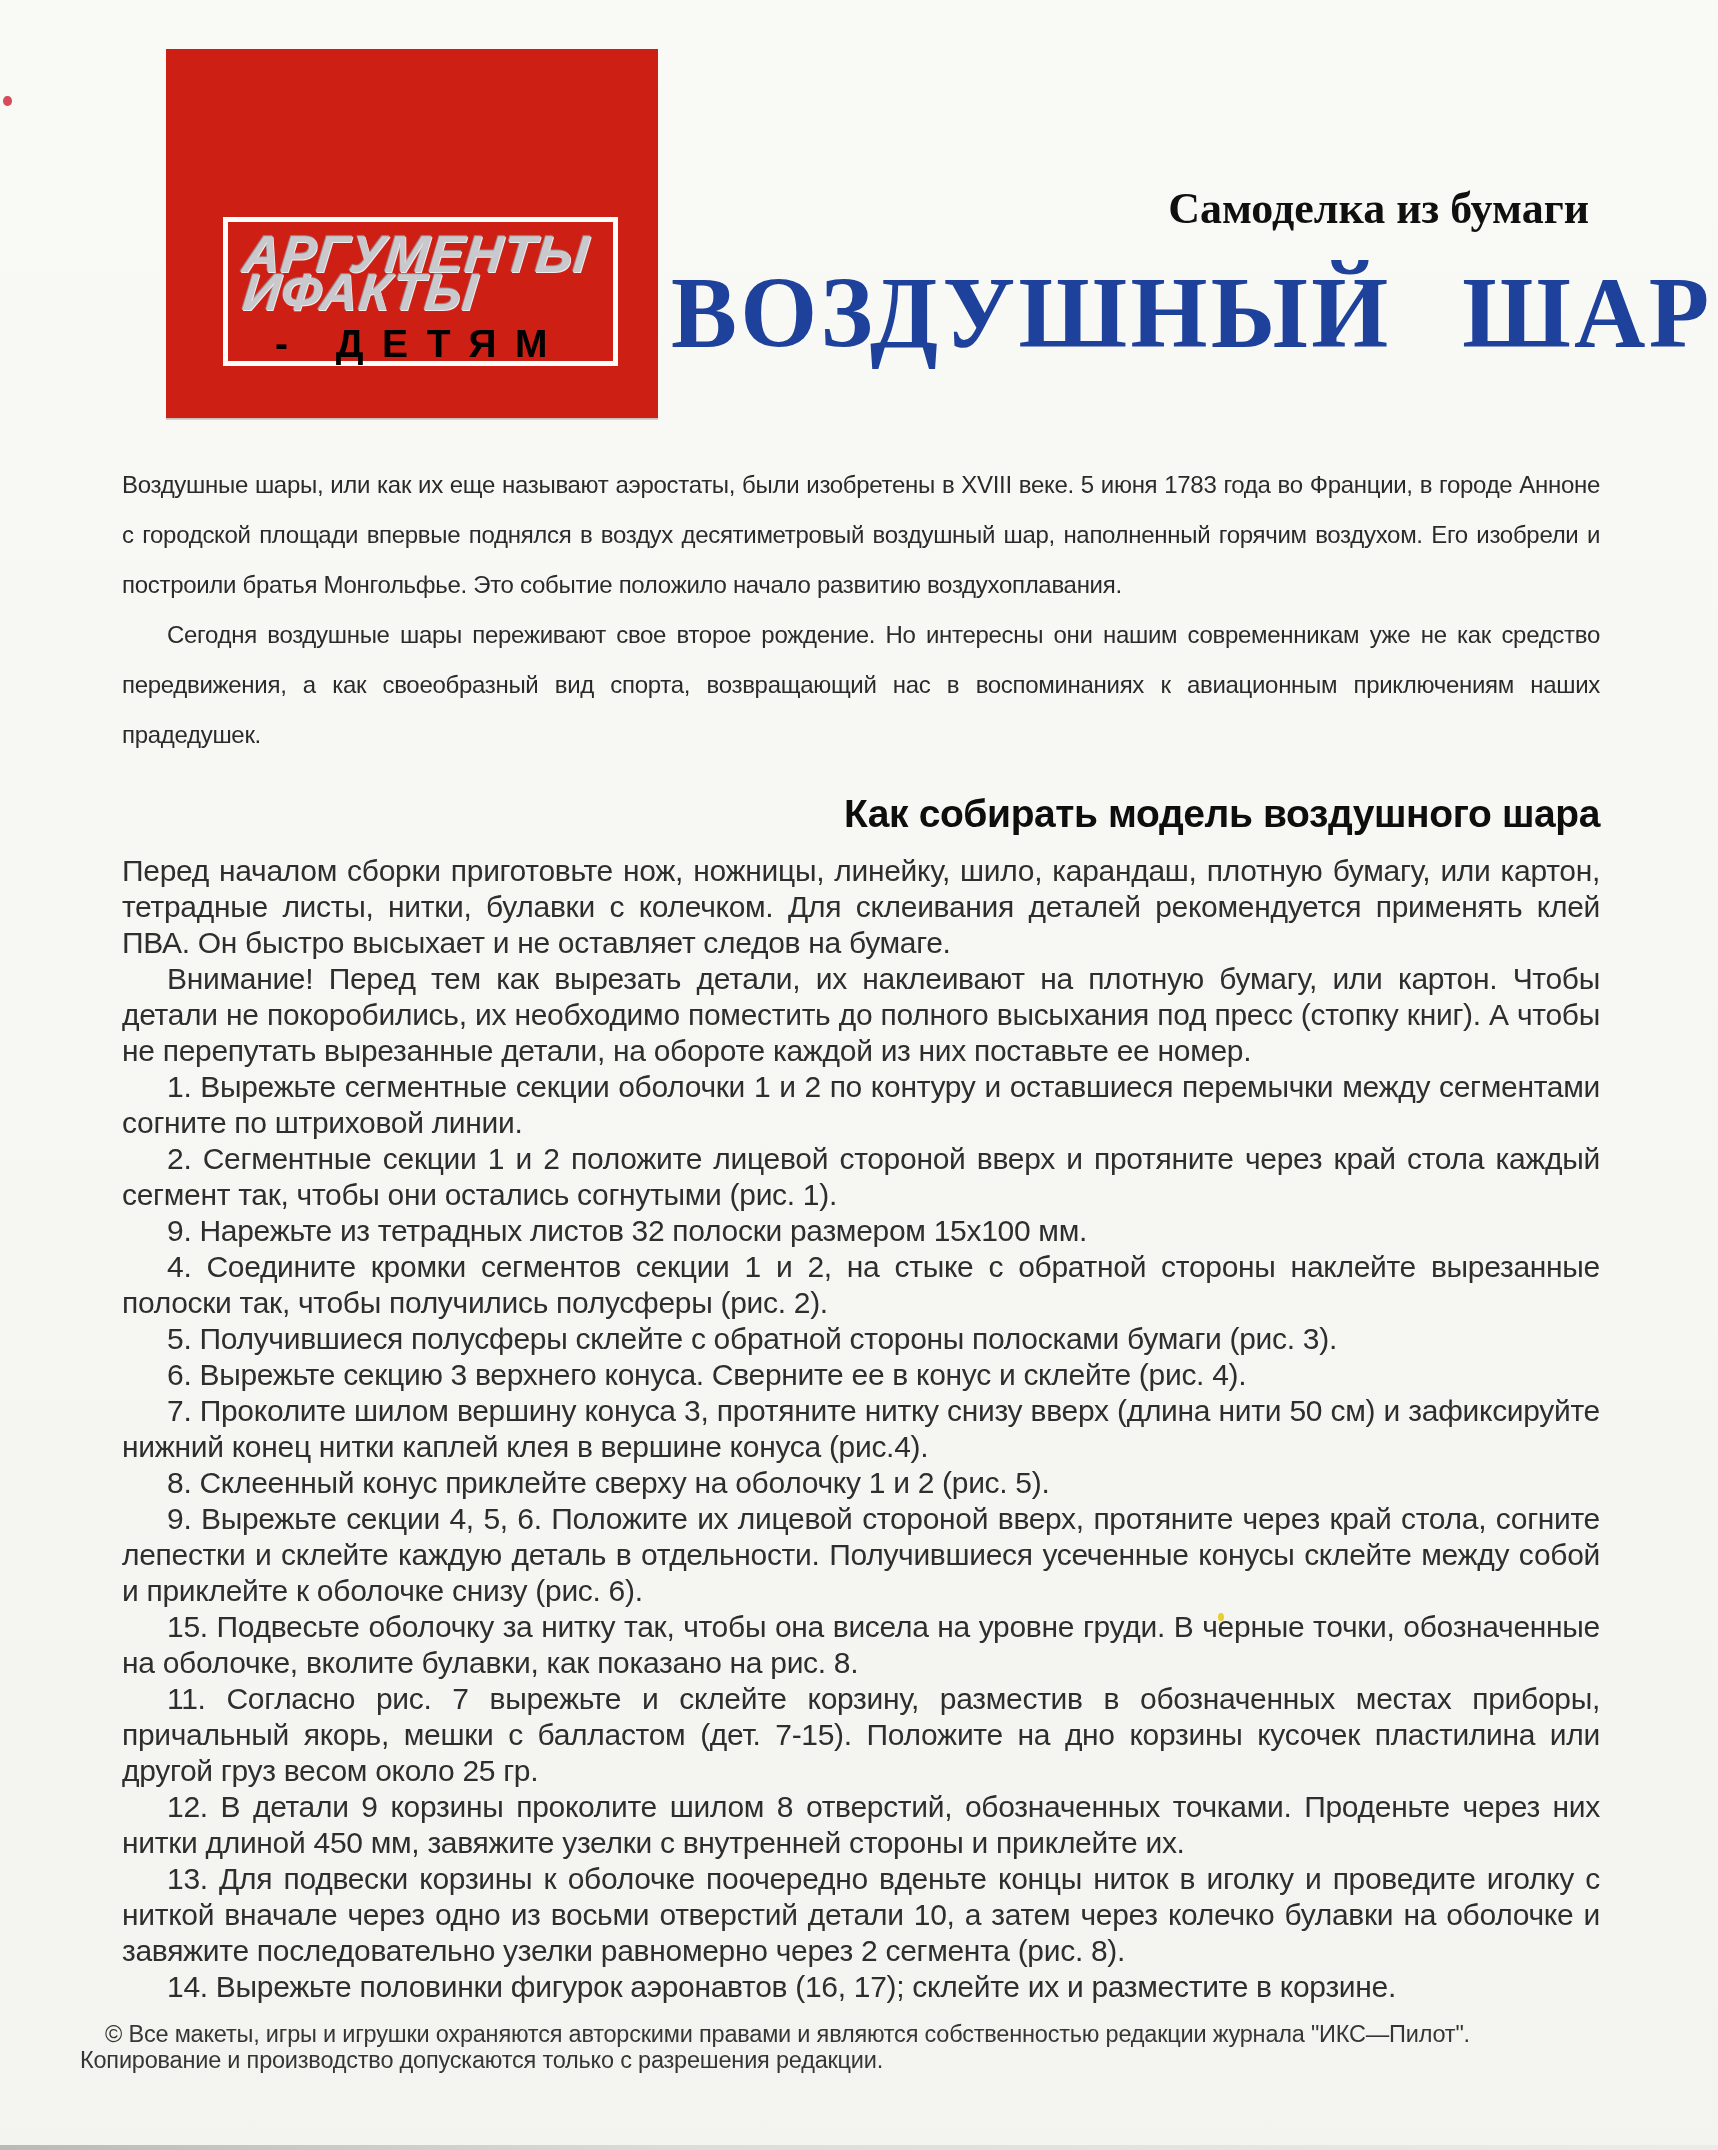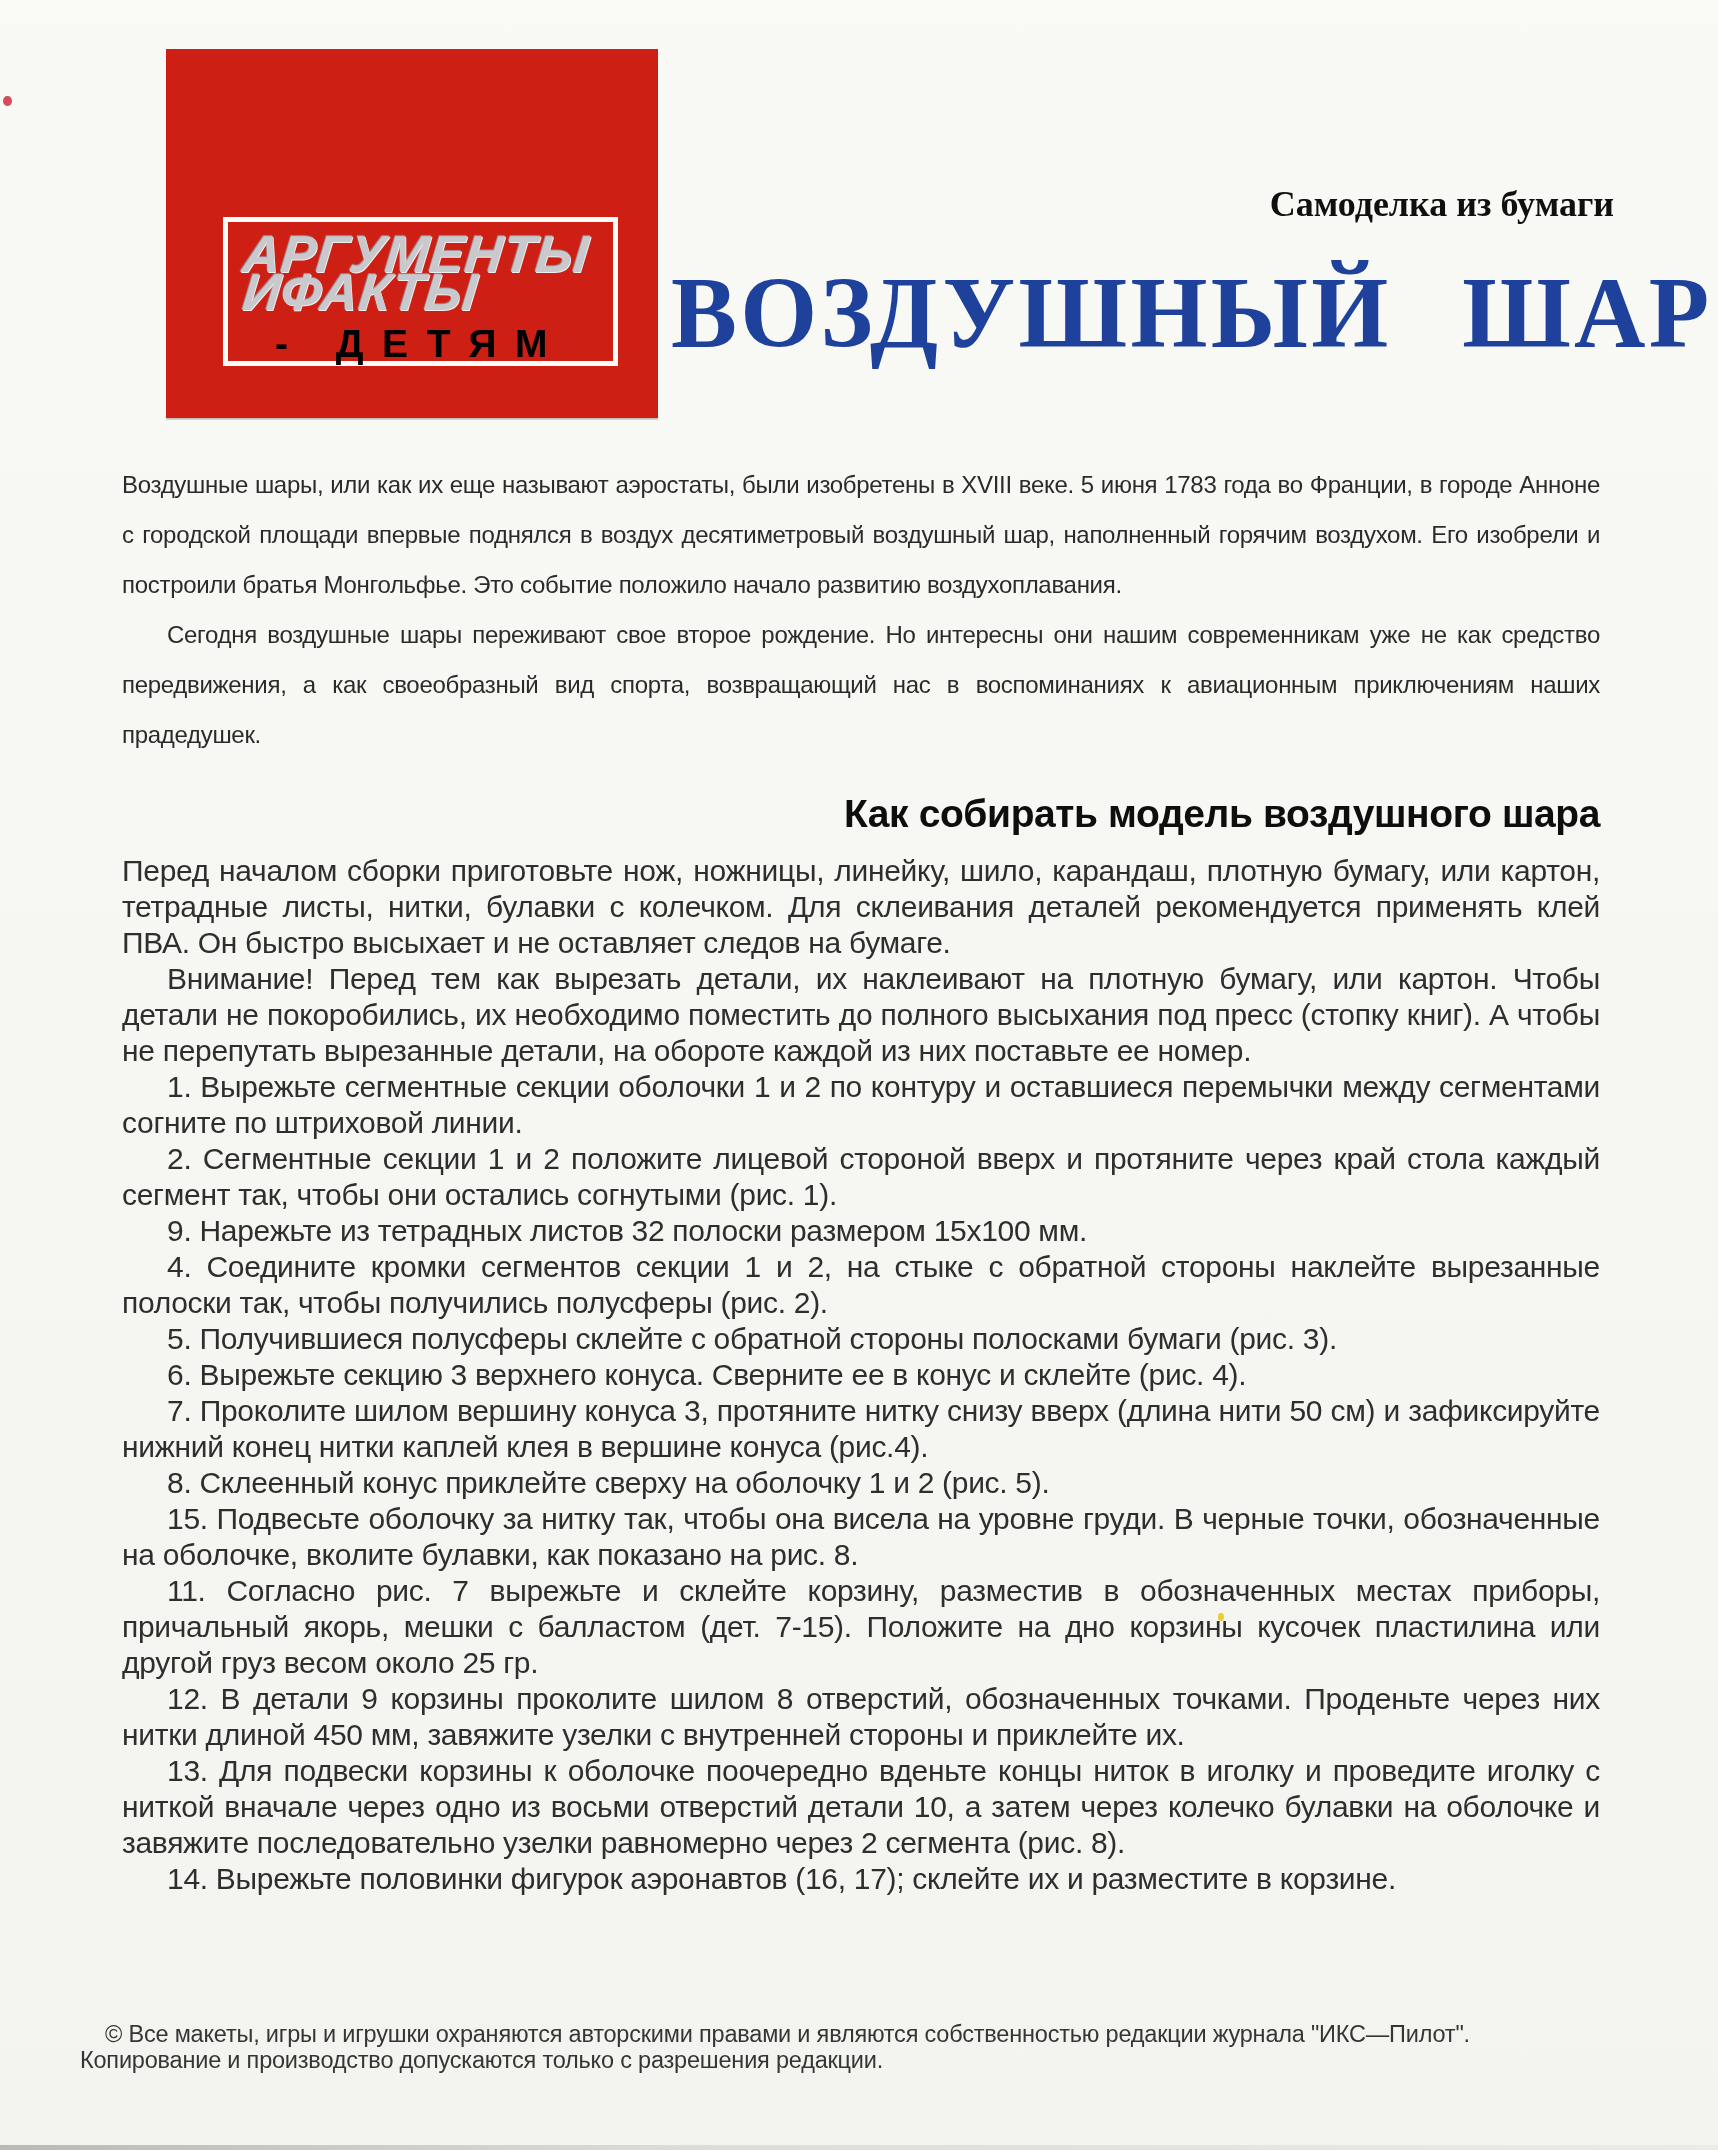--- a/index.html
+++ b/index.html
@@ -43,23 +43,23 @@
   .brand-l3{
     margin-top:5px;
     font-weight:bold;
     color:#000000;
     font-size:39px;line-height:44px;
     letter-spacing:18.5px;
     text-align:center;
     white-space:nowrap;
   }
   .kicker{
-    position:absolute;right:104px;top:183px;
+    position:absolute;right:129px;top:183px;
     font-family:"Liberation Serif",serif;
-    font-weight:bold;font-size:36px;color:#101010;
+    font-weight:bold;font-size:44px;color:#101010;
     white-space:nowrap;
   }
   .title{
     position:absolute;left:671px;top:262px;margin:0;
     font-family:"Liberation Serif",serif;
     font-weight:bold;
     font-size:102px;line-height:102px;
     letter-spacing:3.4px;word-spacing:44px;
     color:#1e419b;
     white-space:nowrap;
@@ -121,20 +121,21 @@
     <p class="body-para indent">Внимание! Перед тем как вырезать детали, их наклеивают на плотную бумагу, или картон. Чтобы детали не покоробились, их необходимо поместить до полного высыхания под пресс (стопку книг). А чтобы не перепутать вырезанные детали, на обороте каждой из них поставьте ее номер.</p>
 
     <p class="step indent">1. Вырежьте сегментные секции оболочки 1 и 2 по контуру и оставшиеся перемычки между сегментами согните по штриховой линии.</p>
     <p class="step indent">2. Сегментные секции 1 и 2 положите лицевой стороной вверх и протяните через край стола каждый сегмент так, чтобы они остались согнутыми (рис. 1).</p>
     <p class="step indent">9. Нарежьте из тетрадных листов 32 полоски размером 15х100 мм.</p>
     <p class="step indent">4. Соедините кромки сегментов секции 1 и 2, на стыке с обратной стороны наклейте вырезанные полоски так, чтобы получились полусферы (рис. 2).</p>
     <p class="step indent">5. Получившиеся полусферы склейте с обратной стороны полосками бумаги (рис. 3).</p>
     <p class="step indent">6. Вырежьте секцию 3 верхнего конуса. Сверните ее в конус и склейте (рис. 4).</p>
     <p class="step indent">7. Проколите шилом вершину конуса 3, протяните нитку снизу вверх (длина нити 50 см) и зафиксируйте нижний конец нитки каплей клея в вершине конуса (рис.4).</p>
     <p class="step indent">8. Склеенный конус приклейте сверху на оболочку 1 и 2 (рис. 5).</p>
+    <p class="step indent">9. Вырежьте секции 4, 5, 6. Положите их лицевой стороной вверх, протяните через край стола, согните лепестки и склейте каждую деталь в отдельности. Получившиеся усеченные конусы склейте между собой и приклейте к оболочке снизу (рис. 6).</p>
     <p class="step indent">15. Подвесьте оболочку за нитку так, чтобы она висела на уровне груди. В черные точки, обозначенные на оболочке, вколите булавки, как показано на рис. 8.</p>
     <p class="step indent">11. Согласно рис. 7 вырежьте и склейте корзину, разместив в обозначенных местах приборы, причальный якорь, мешки с балластом (дет. 7-15). Положите на дно корзины кусочек пластилина или другой груз весом около 25 гр.</p>
     <p class="step indent">12. В детали 9 корзины проколите шилом 8 отверстий, обозначенных точками. Проденьте через них нитки длиной 450 мм, завяжите узелки с внутренней стороны и приклейте их.</p>
     <p class="step indent">13. Для подвески корзины к оболочке поочередно вденьте концы ниток в иголку и проведите иголку с ниткой вначале через одно из восьми отверстий детали 10, а затем через колечко булавки на оболочке и завяжите последовательно узелки равномерно через 2 сегмента (рис. 8).</p>
     <p class="step indent">14. Вырежьте половинки фигурок аэронавтов (16, 17); склейте их и разместите в корзине.</p>
   </div>
 
   <div class="footer">
     <p class="f1">© Все макеты, игры и игрушки охраняются авторскими правами и являются собственностью редакции журнала "ИКС—Пилот".</p>
     <p class="f2">Копирование и производство допускаются только с разрешения редакции.</p>

